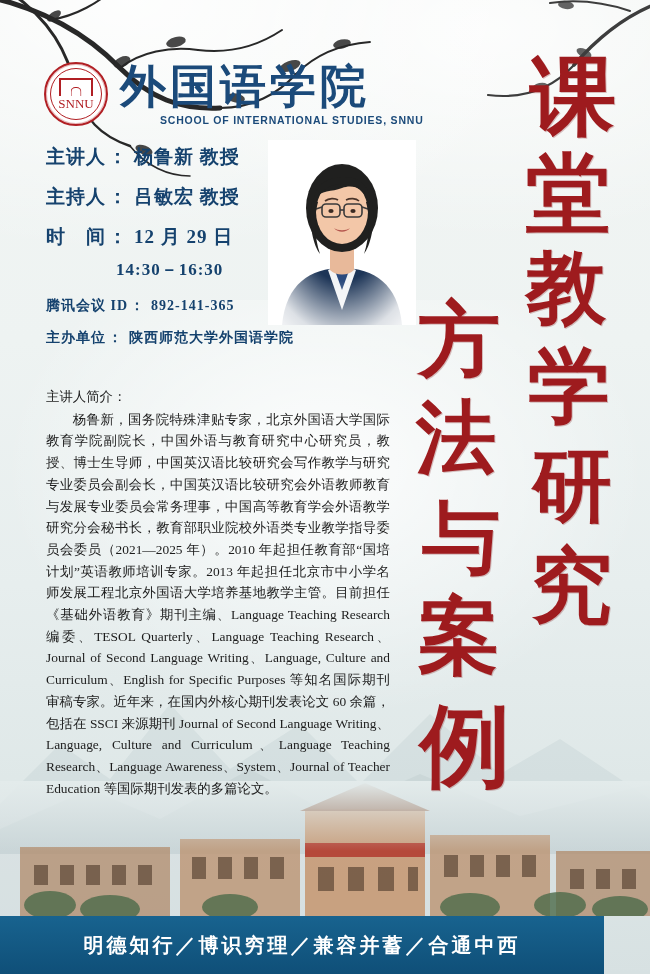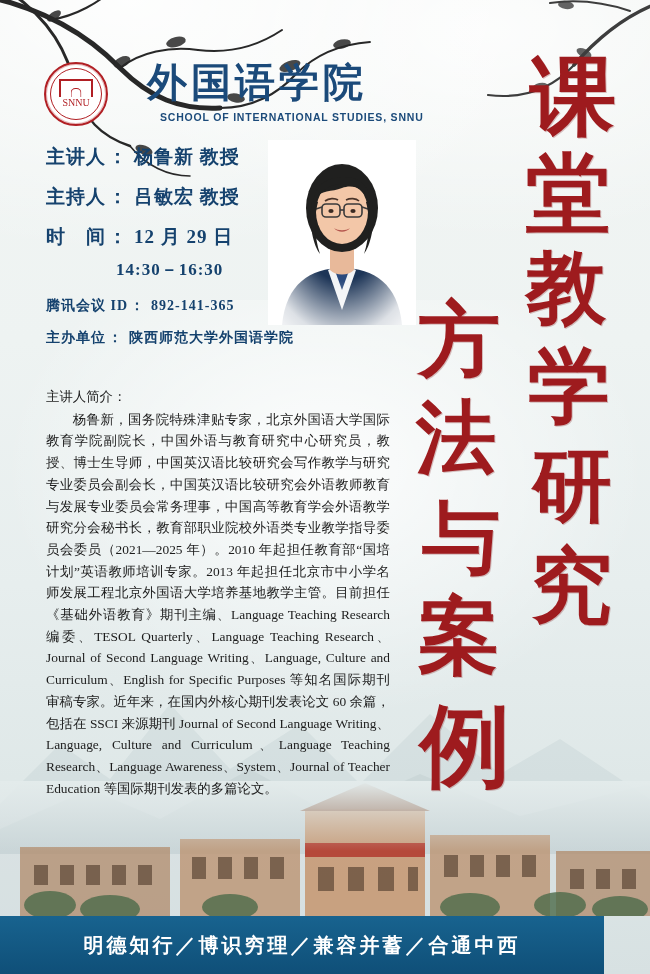--- a/index.html
+++ b/index.html
@@ -80,21 +80,21 @@
   .logo-seal .inner {
     position: absolute;
     inset: 4px;
     border-radius: 50%;
     border: 1px solid #b11f24;
     display: flex;
     align-items: center;
     justify-content: center;
     flex-direction: column;
     color: #b11f24;
-    font-size: 10px;
+    font-size: 13px;
     line-height: 1.05;
     text-align: left;
     font-family: "Liberation Serif", serif;
     overflow: hidden;
   }
   .logo-seal .gate {
     width: 30px; height: 16px;
     border: 2px solid #b11f24;
     border-bottom: none;
     margin-bottom: 1px;
@@ -105,27 +105,26 @@
     position: absolute;
     left: 50%;
     transform: translateX(-50%);
     bottom: 0;
     width: 9px; height: 8px;
     border: 1px solid #b11f24;
     border-bottom: none;
     border-radius: 5px 5px 0 0;
   }
   .logo-text-cn {
-    font-family: Liberation Mono, monospace;
-    font-size: 40px;
+    font-family: Liberation Sans, sans-serif;
+    font-size: 46px;
     font-weight: bold;
     color: #1b4a7a;
     letter-spacing: 4px;
     line-height: 1;
-    margin-left: 27px;
   }
   .logo-text-en {
     font-family: "Liberation Sans", sans-serif;
     font-size: 10.5px;
     color: #1b4a7a;
     letter-spacing: 0.8px;
     margin-top: 5px;
     font-weight: bold;
     margin-left: 40px;
   }

